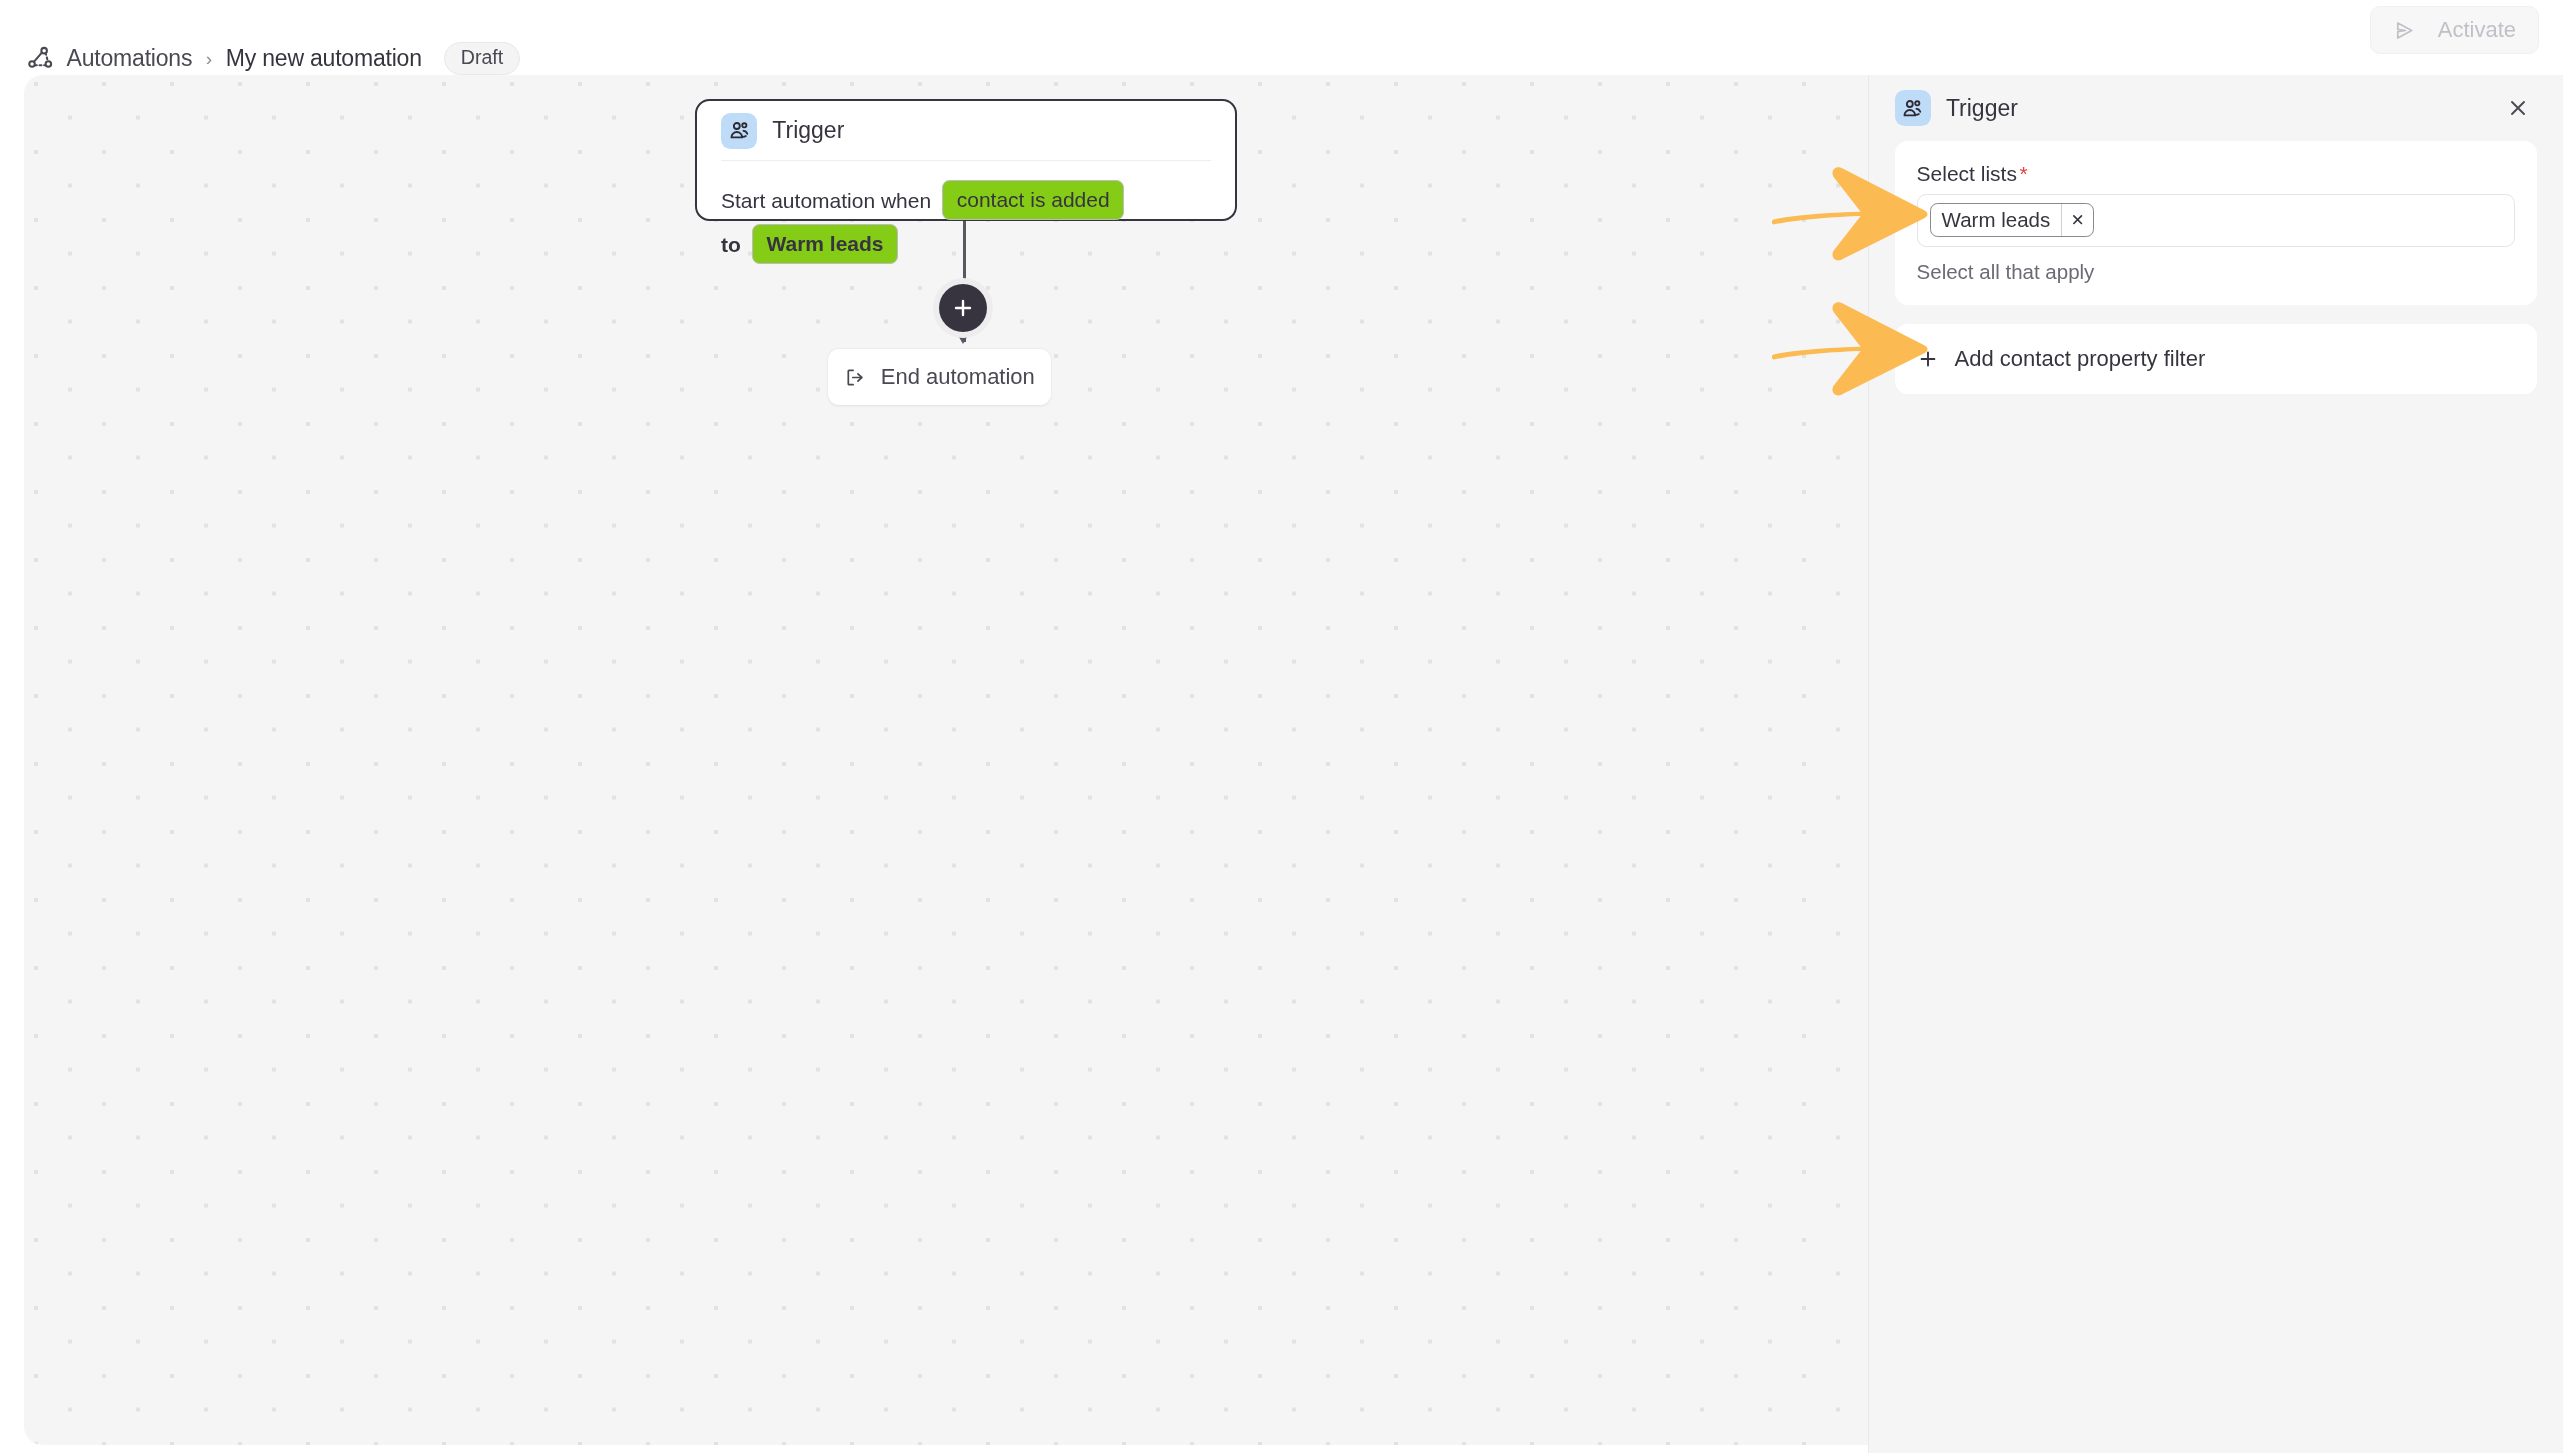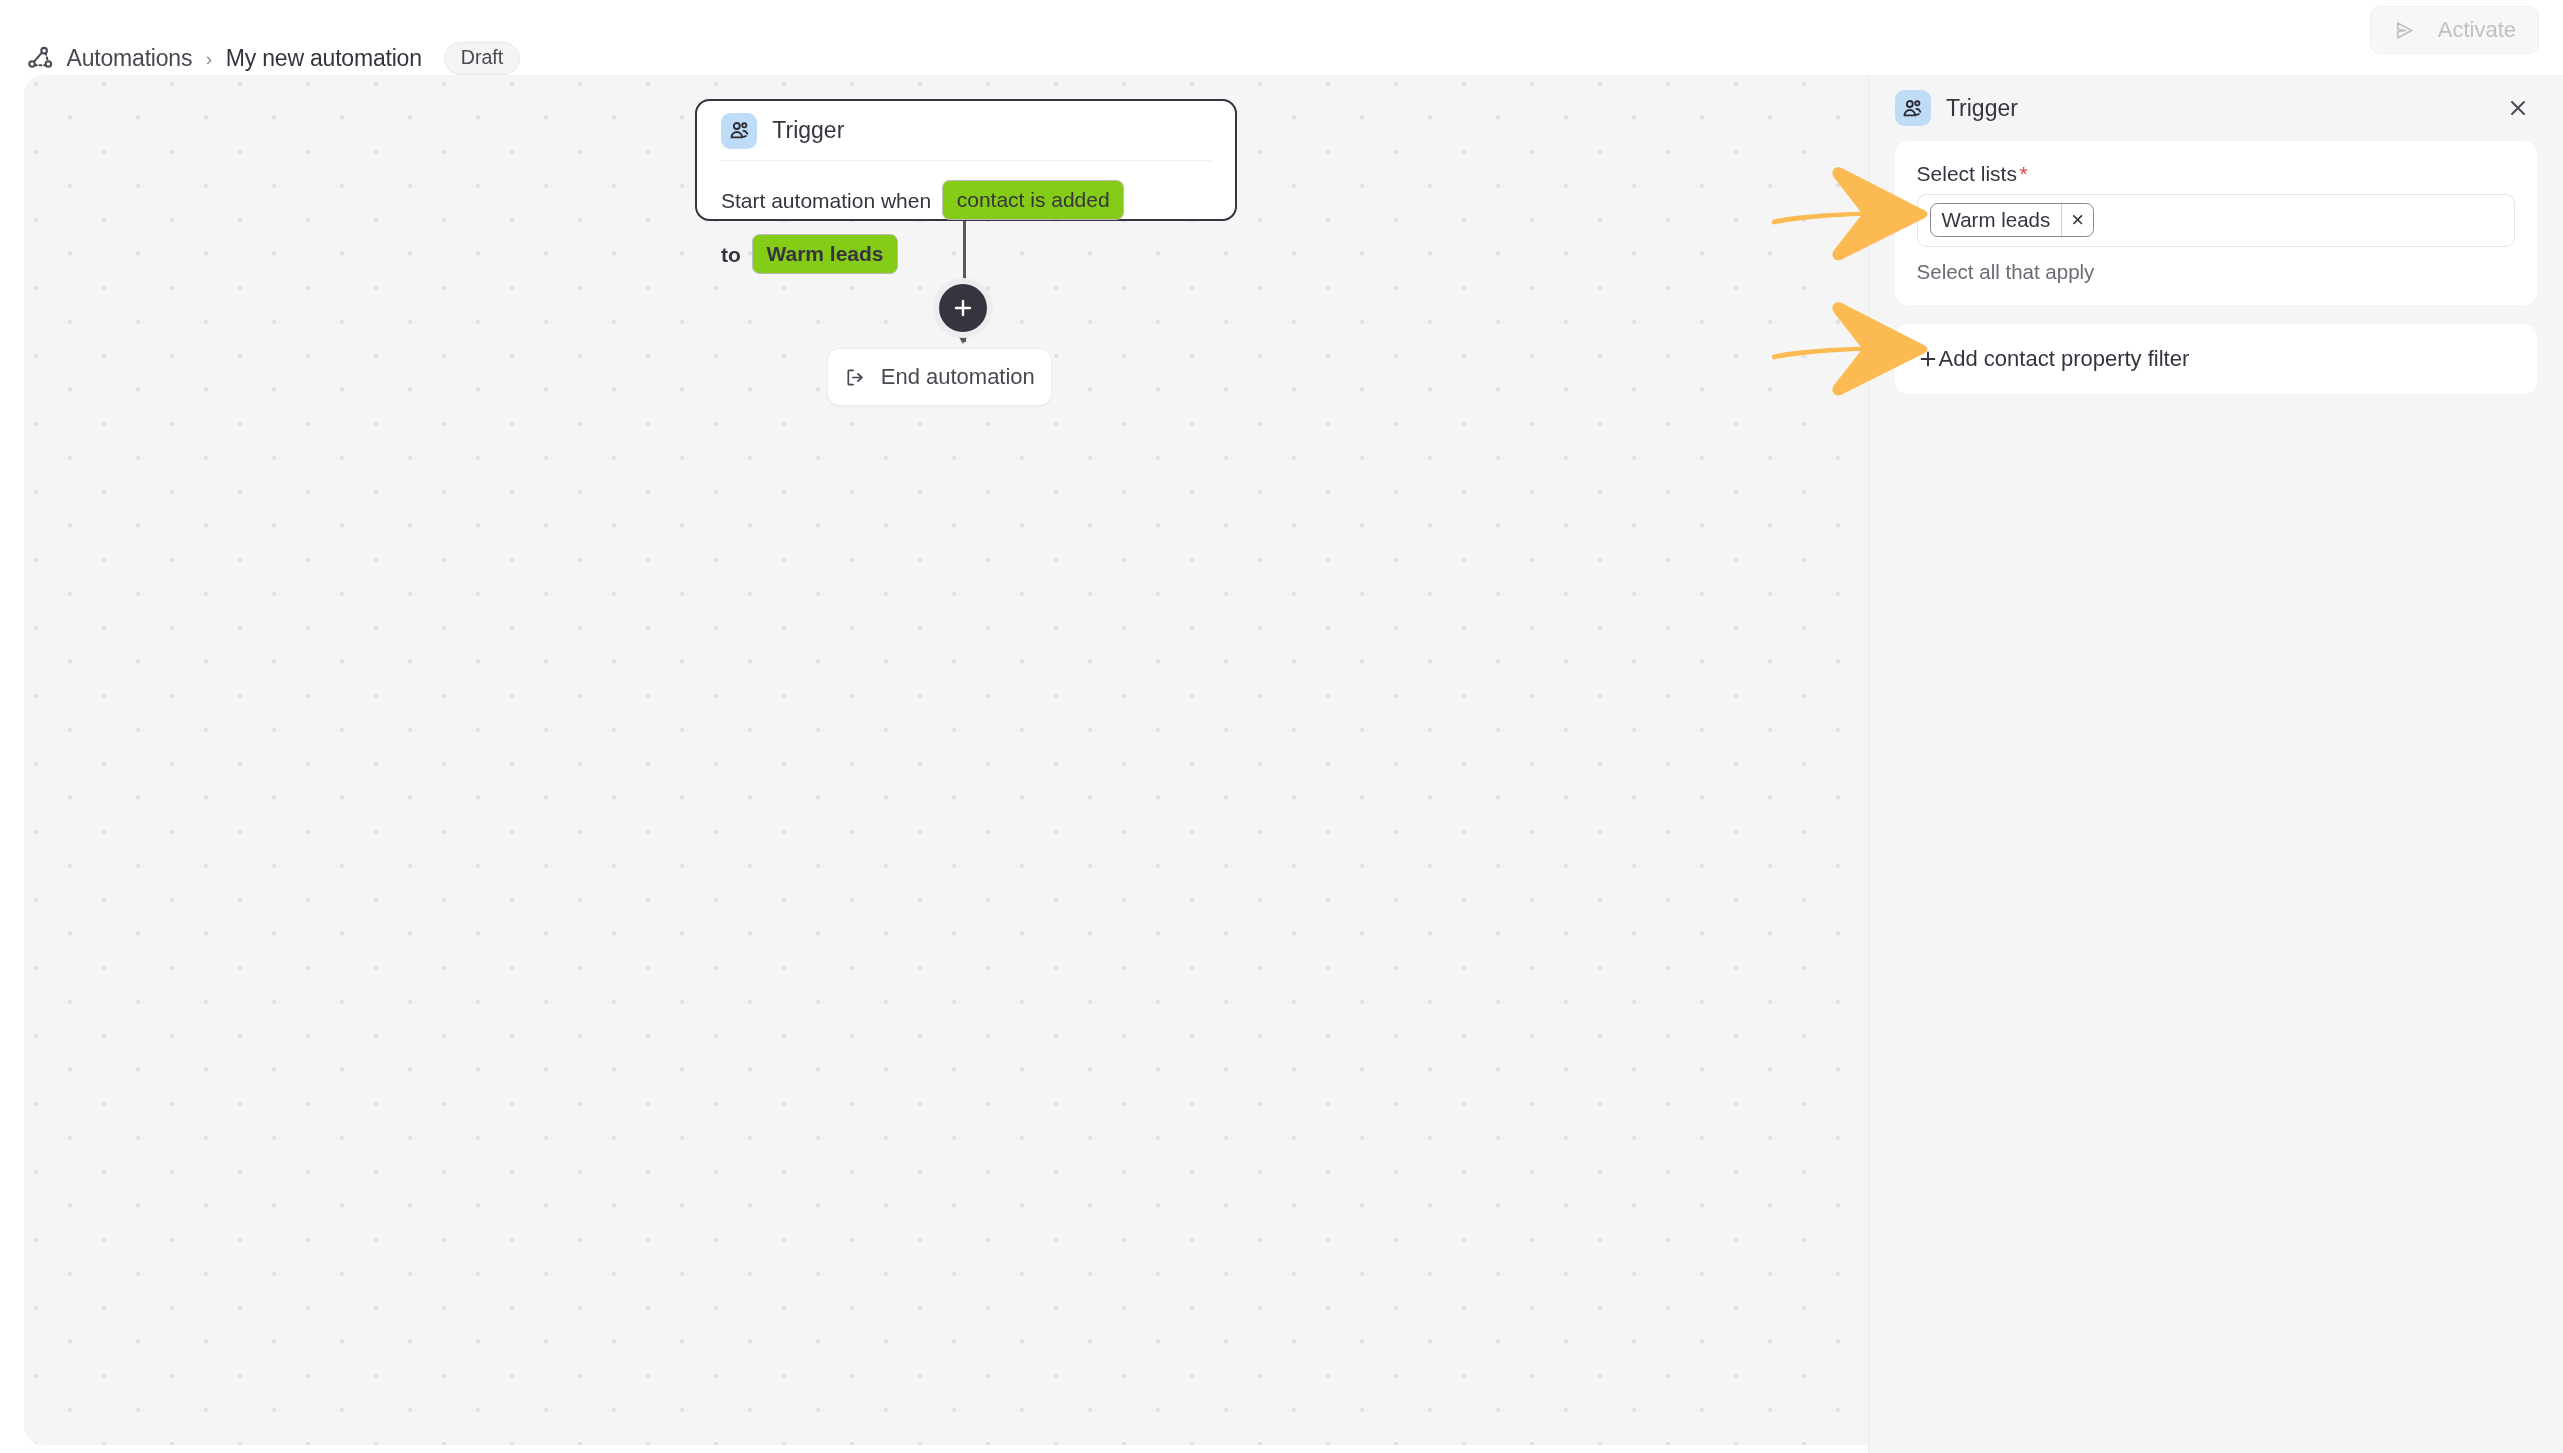--- a/index.html
+++ b/index.html
@@ -88,21 +88,21 @@
     background: #bedcf8;
     display: flex; align-items: center; justify-content: center;
     flex: 0 0 36px;
   }
   .node-ico svg { width: 23px; height: 23px; display: block; }
   .node-title { font-size: 23px; color: #38343f; }
   .node-body {
     padding-top: 19px;
     font-size: 21px; color: #38343f;
     display: flex; flex-wrap: wrap; align-items: center;
-    gap: 14px 11px;
+    gap: 4px 11px;
     line-height: 1;
   }
   .pill {
     border: 0.9px solid #bcbac2; border-radius: 7.7px;
     padding: 7.7px 13.6px 9.4px;
     font-size: 21px; color: #38343f;
     background: #84cc16; line-height: 1;
   }
   .node-body .row2 { flex-basis: 100%; display:flex; align-items:center; gap:11px;font-weight:bold; }
 
@@ -209,21 +209,21 @@
     border-right: 0.9px solid #cfced3;
   }
   .token-x {
     width: 31px; display: flex; align-items:center; justify-content:center;
     cursor: pointer;
   }
   .token-x svg { width: 15.3px; height: 15.3px; display:block; }
   .helper { font-size: 20.5px; color: #6d6a74; margin-top: 13.6px; }
 
   .add-filter {
-    display: flex; align-items: center; 
+    display: flex; align-items: center; gap: 16px;
     font-size: 22px; color: #38343f;
     cursor: pointer;
   }
   .add-filter svg { width: 22px; height: 22px; display:block; flex:0 0 22px; }
 
   
   .anno { position: absolute; pointer-events: none; }
   .anno1 { left: 1772px; top: 158px; width: 162px; height: 109px; }
   .anno2 { left: 1772px; top: 293px; width: 162px; height: 109px; }
 </style>

